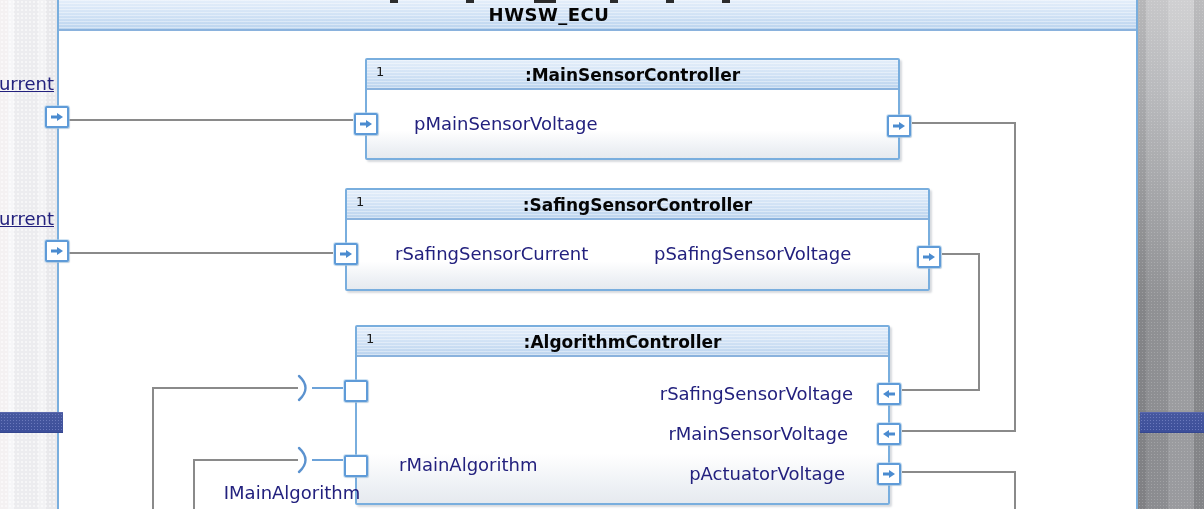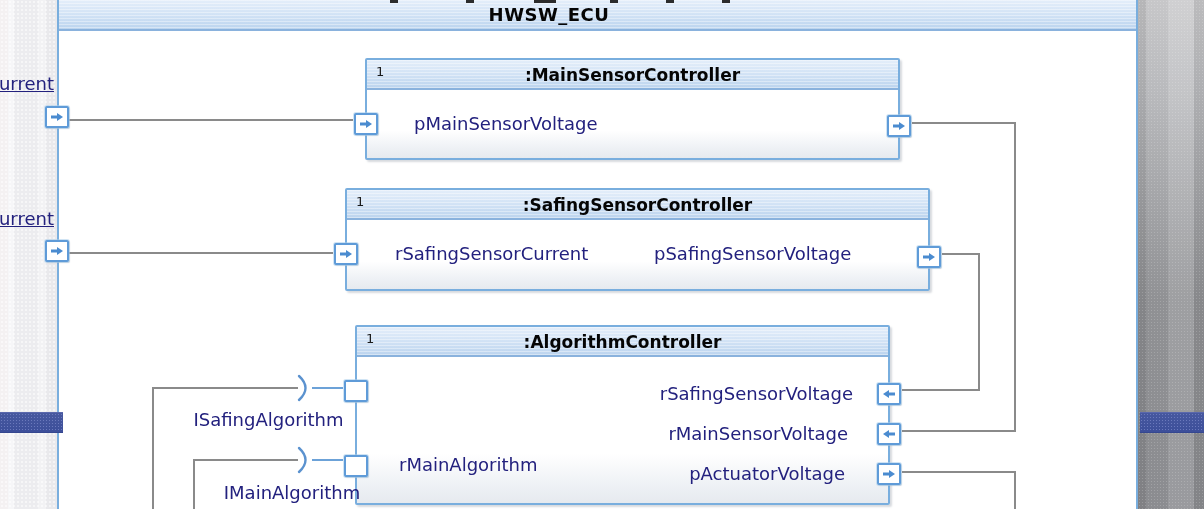--- a/index.html
+++ b/index.html
@@ -140,21 +140,20 @@
   <div class="stub" style="left:312px;top:387px;width:31px;height:2px"></div>
   <div class="stub" style="left:312px;top:459px;width:31px;height:2px"></div>
 
   <svg class="socket" style="left:296px;top:374px" width="17" height="28" viewBox="0 0 17 28">
     <path d="M3 2 Q16 14 3 26" fill="none" stroke="#5b92cf" stroke-width="2.4" stroke-linecap="round"></path>
   </svg>
   <svg class="socket" style="left:296px;top:446px" width="17" height="28" viewBox="0 0 17 28">
     <path d="M3 2 Q16 14 3 26" fill="none" stroke="#5b92cf" stroke-width="2.4" stroke-linecap="round"></path>
   </svg>
 
-  <div class="plabel" style="left:186px;top:409px;width:165px;text-align:center">ISafingAlgorithm</div>
   <div class="plabel" style="left:216px;top:482px;width:152px;text-align:center">IMainAlgorithm</div>
 
   <div class="port" style="left:45px;top:106px">
     <svg width="14" height="10" viewBox="0 0 14 10">
         <path d="M1 3.4h6V1l6 4-6 4V6.6H1z" fill="#4a8bd0"></path>
       </svg>
   </div>
   <div class="port" style="left:45px;top:240px">
     <svg width="14" height="10" viewBox="0 0 14 10">
         <path d="M1 3.4h6V1l6 4-6 4V6.6H1z" fill="#4a8bd0"></path>

